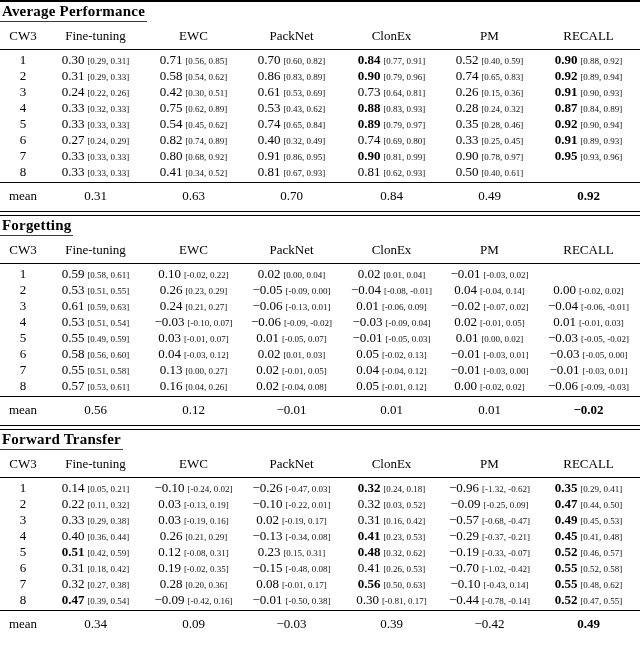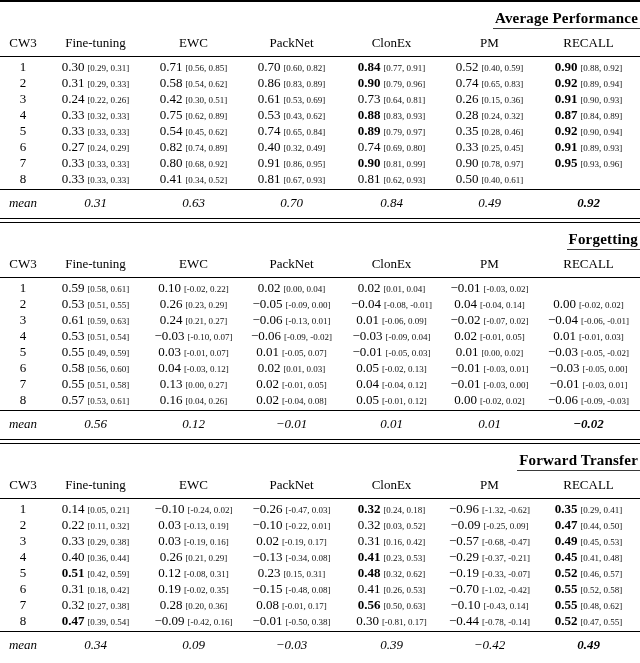--- a/index.html
+++ b/index.html
@@ -8,21 +8,21 @@
     background: #ffffff; color: #000000;
     font-family: "Liberation Serif", "DejaVu Serif", serif;
     box-sizing: border-box;
   }
   .toprule { border-top: 2px solid #000; }
   .rule { border-top: 1px solid #000; }
   .double-rule {
     border-top: 1px solid #000; border-bottom: 1px solid #000;
     height: 3px; margin-top: 2px;
   }
-  .title-row { text-align: right; padding: 7px 0 8px; }
+  .title-row { text-align: left; padding: 0 0 8px; }
   .title-text {
     font-weight: bold; font-size: 15px; letter-spacing: 0.2px;
     border-bottom: 1px solid #3a3a3a; padding: 0 2px 2px;
   }
   .grid {
     display: grid;
     grid-template-columns: 46px 99px 97px 99px 101px 95px 103px;
   }
   .header-row .hcell {
     font-size: 13px; text-align: center; padding-bottom: 5px;
@@ -30,21 +30,21 @@
   }
   .data-row { height: 16px; }
   .cell {
     text-align: center; font-size: 13px; line-height: 16px;
     white-space: nowrap;
   }
   .row-id { font-size: 13px; }
   .v { font-size: 13px; }
   .v.bold { font-weight: bold; }
   .ci { font-size: 9px; margin-left: 3px; color: #111; }
-  .mean-row { padding: 5px 0 6px; font-style: italic; }
+  .mean-row { padding: 5px 0 6px; }
   .mean-row .cell { line-height: 15px; }
   .data-rows-block { padding: 2px 0 2px; }
 </style>
 </head>
 <body>
 
 <div class="page">
   <div class="toprule"></div>
   <div id="tables-root">
       <section class="table-section">

